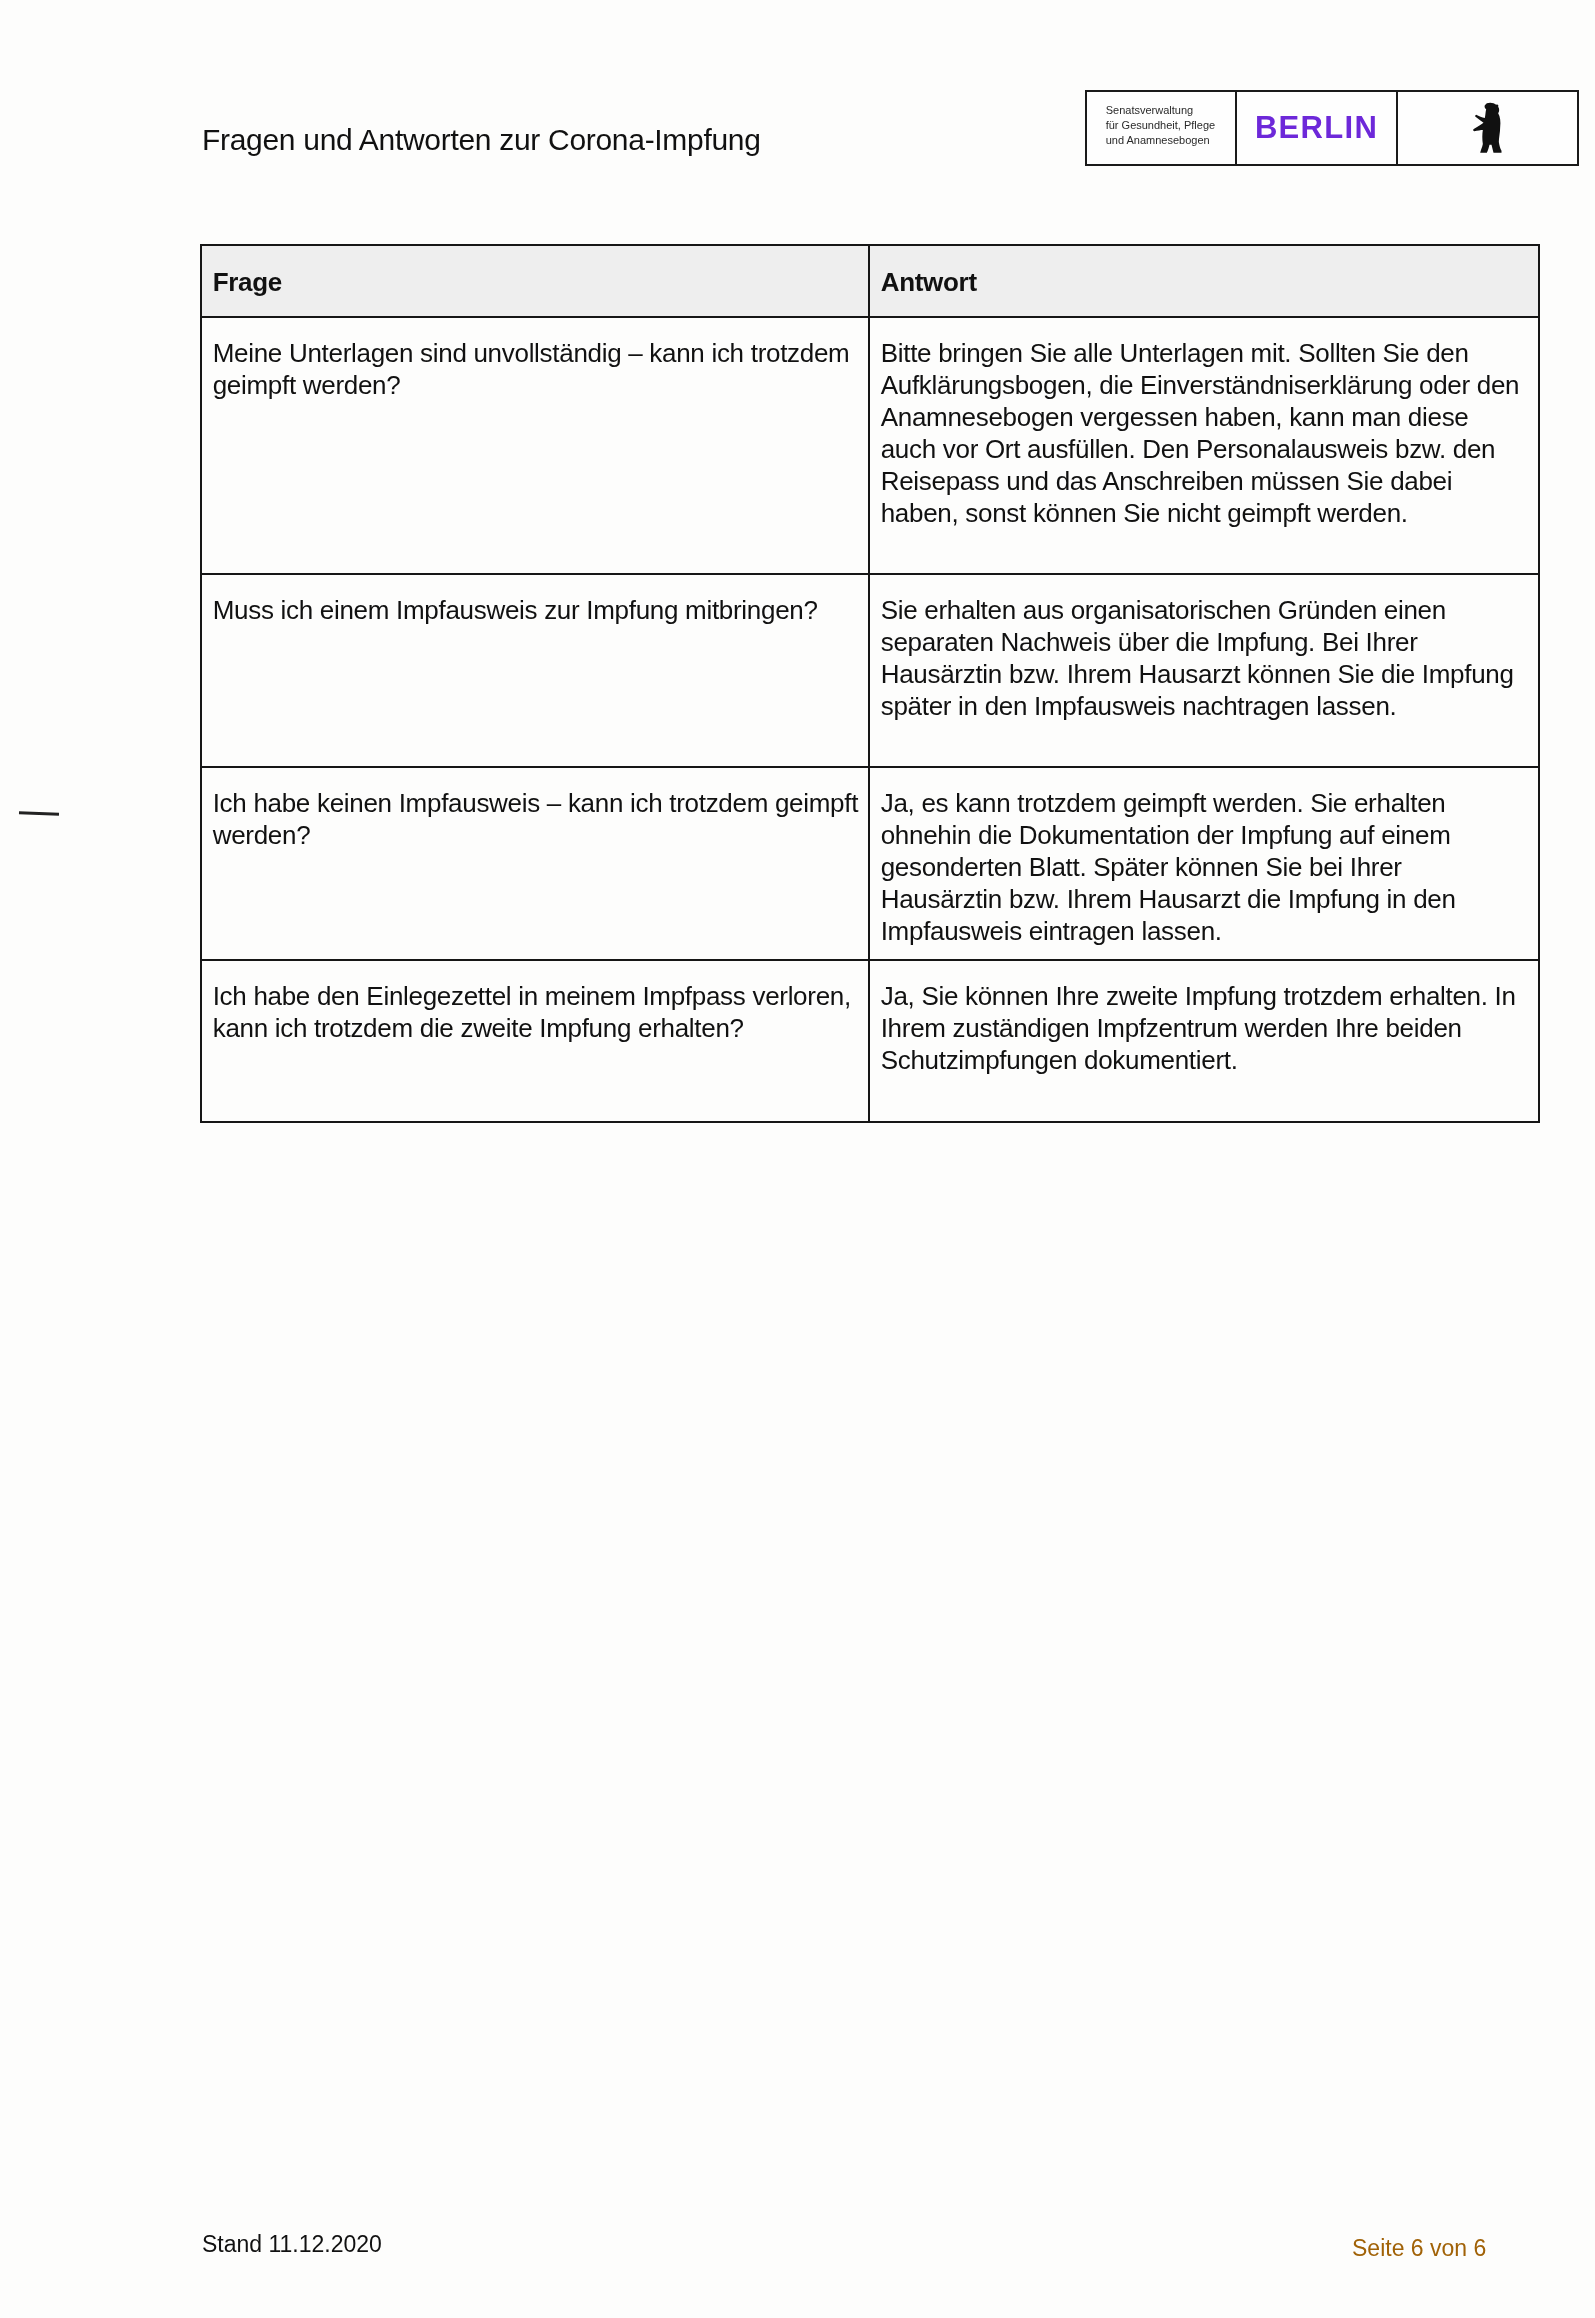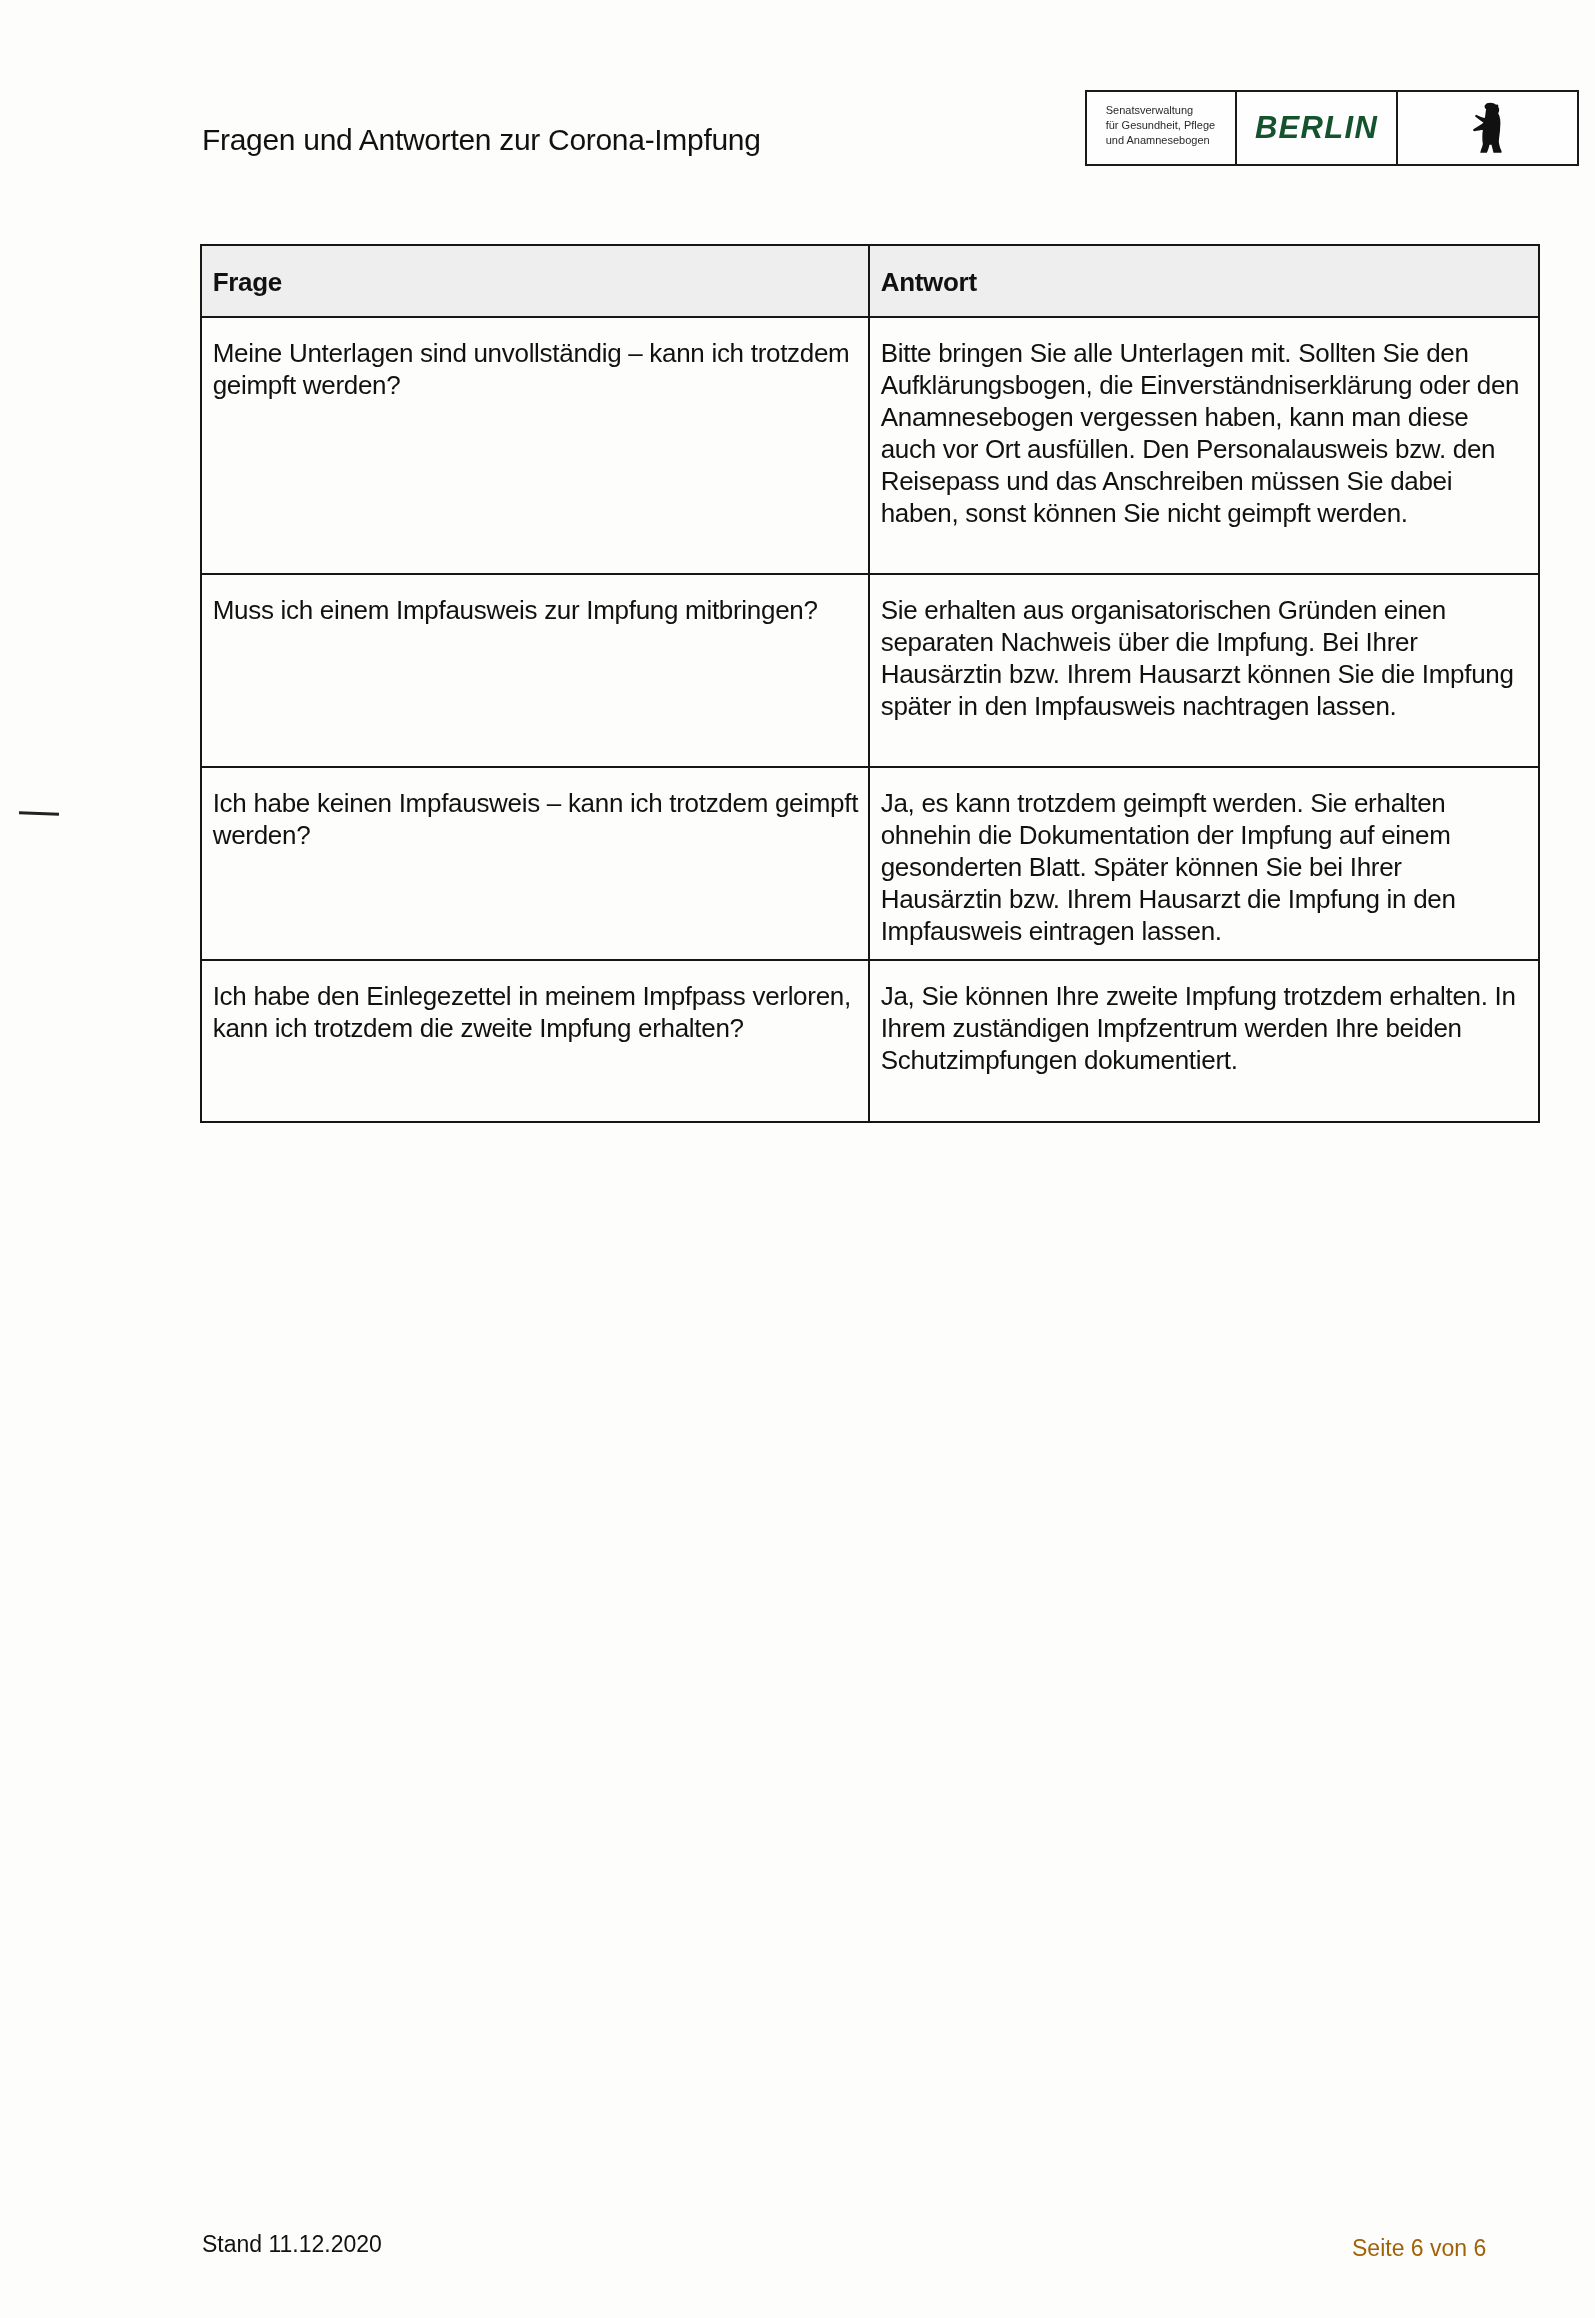--- a/index.html
+++ b/index.html
@@ -48,23 +48,22 @@
     .logo-text span { display: block; white-space: nowrap; }
     .logo-berlin {
       width: 161px;
       border-right: 2px solid #1a1a1a;
       display: flex;
       align-items: center;
       justify-content: center;
       font-weight: bold;
       font-size: 31px;
       letter-spacing: 1.3px;
-      color: #14532d;
+      color: #6d28d9;
       box-sizing: border-box;
-      font-style: italic;
     }
     .logo-bear {
       flex: 1;
       display: flex;
       align-items: center;
       justify-content: center;
     }
     
     .faq-table {
       position: absolute;

